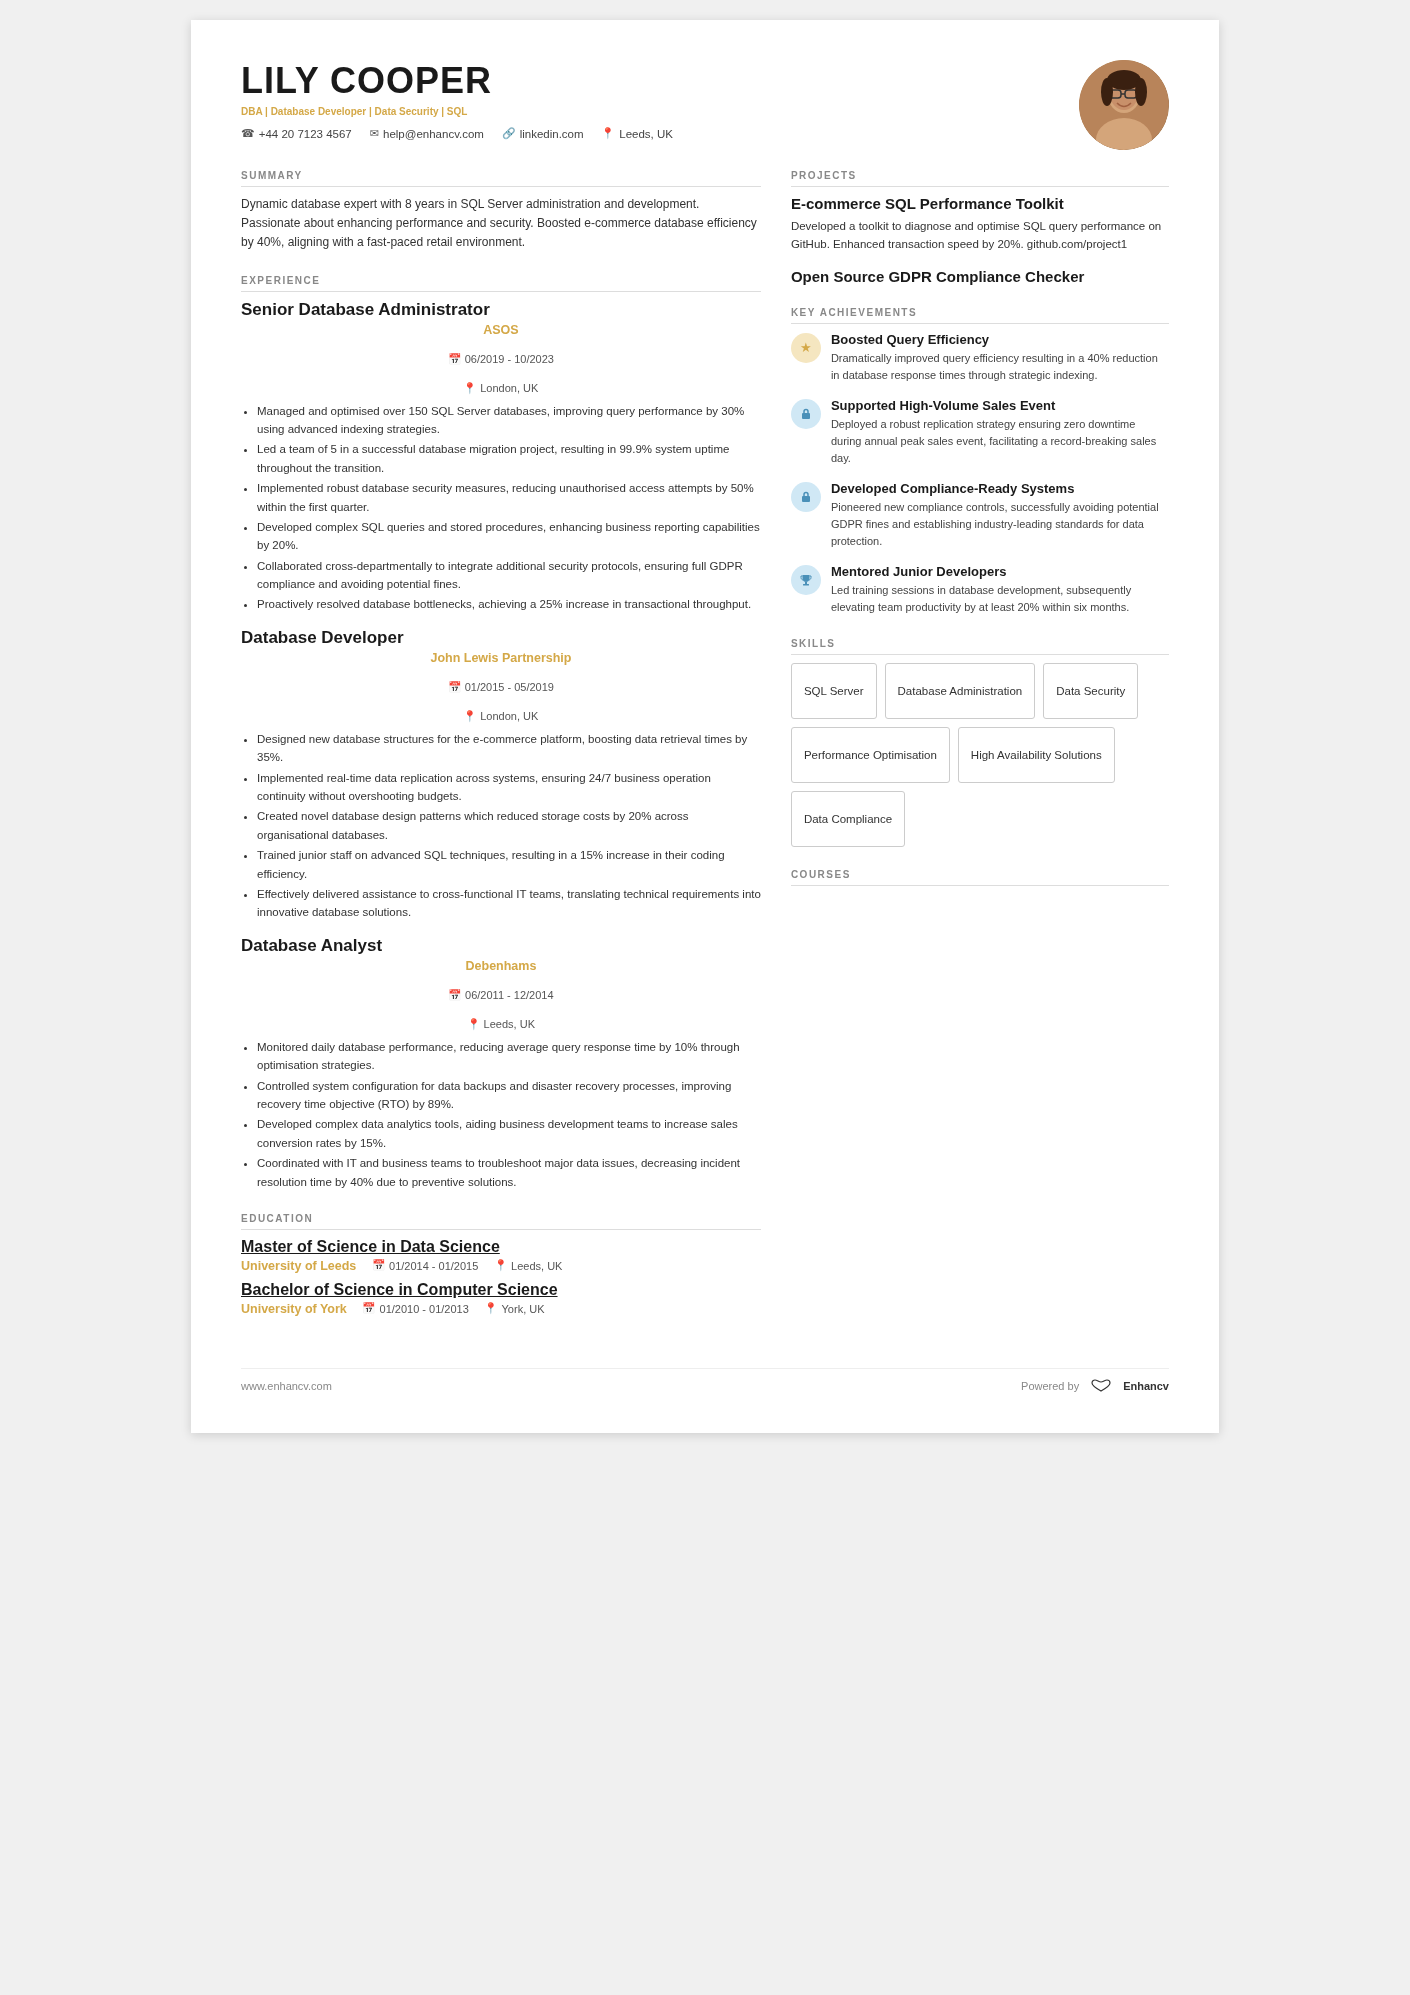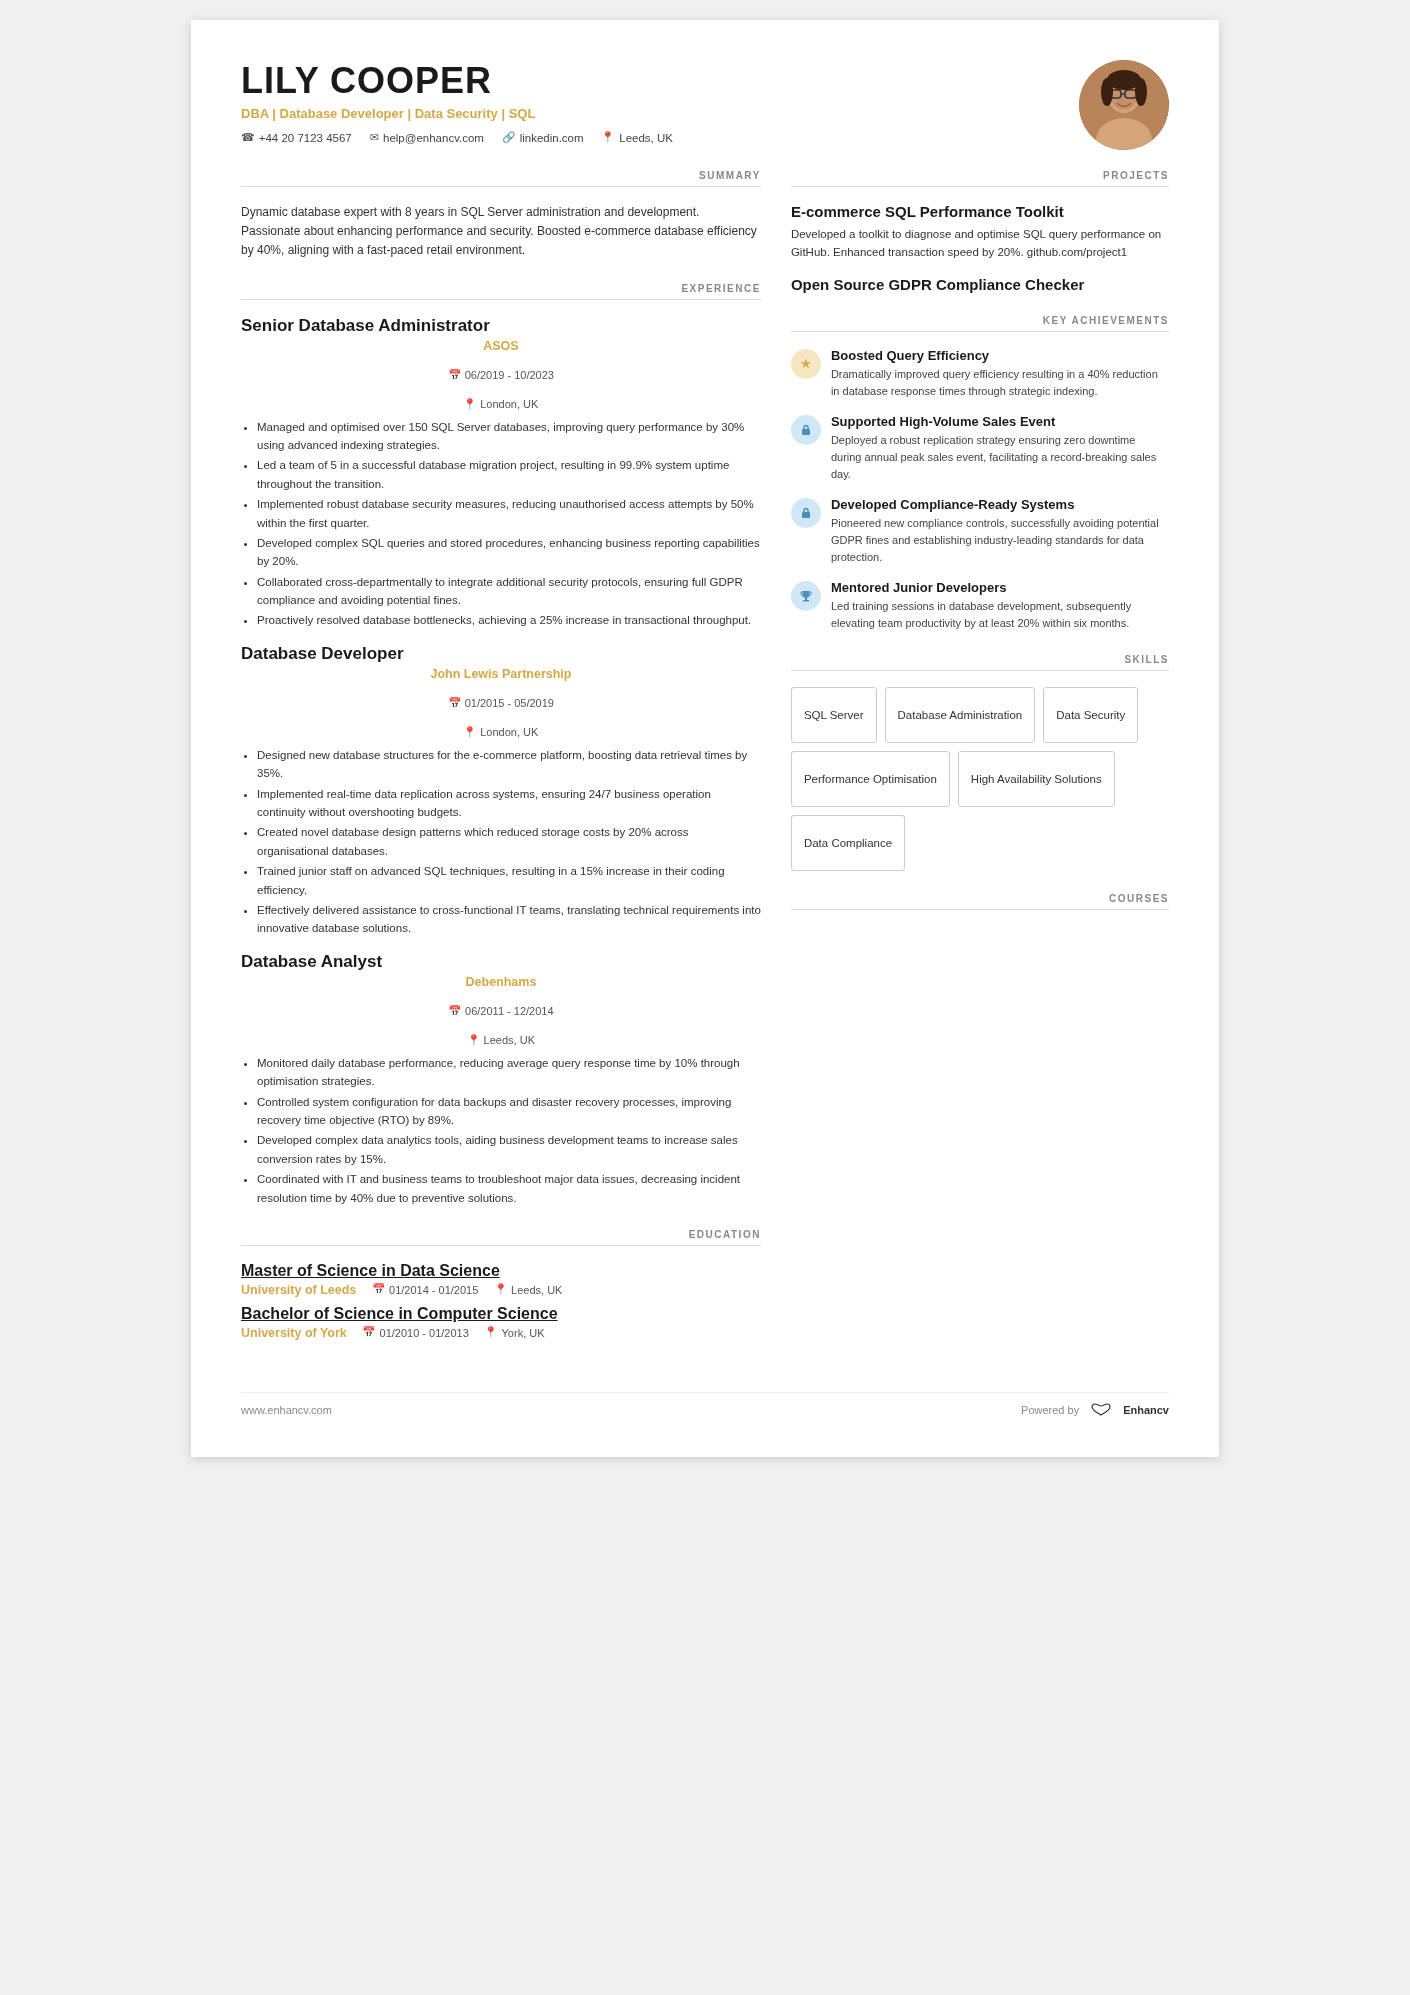--- a/index.html
+++ b/index.html
@@ -28,21 +28,21 @@
     .header-left { flex: 1; }
     .name {
       font-size: 36px;
       font-weight: 900;
       color: #1a1a1a;
       letter-spacing: 1px;
       text-transform: uppercase;
       margin-bottom: 4px;
     }
     .subtitle {
-      font-size: 13px;
+      font-size: 10px;
       color: #d4a847;
       font-weight: bold;
       margin-bottom: 10px;
     }
     .contact-info {
       display: flex;
       gap: 18px;
       font-size: 11.5px;
       color: #444;
       flex-wrap: wrap;
@@ -88,22 +88,21 @@
     
     .section { margin-bottom: 22px; }
     .section-title {
       font-size: 10px;
       font-weight: bold;
       color: #888;
       letter-spacing: 1.5px;
       text-transform: uppercase;
       border-bottom: 1px solid #ddd;
       padding-bottom: 5px;
-      margin-bottom: 16px;
-      text-align: right;
+      margin-bottom: 8px;
     }
 
     
     .summary-text {
       font-size: 12px;
       color: #333;
       line-height: 1.6;
     }
 
     

